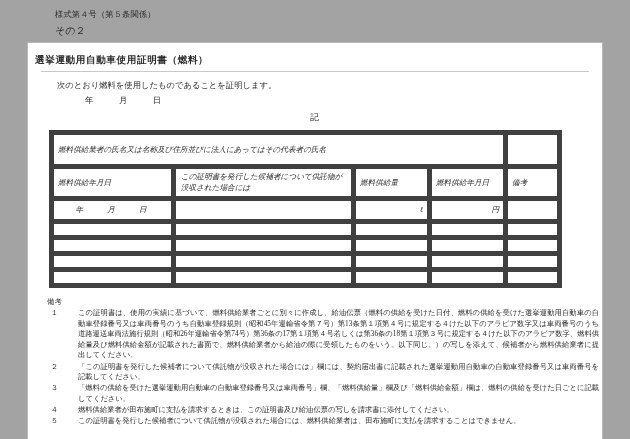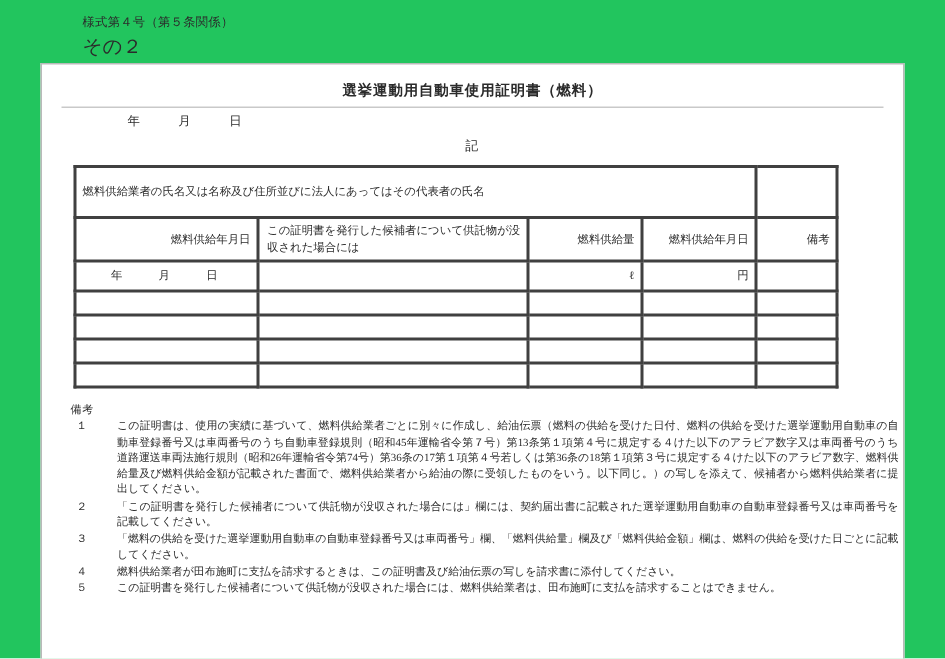--- a/index.html
+++ b/index.html
@@ -6,46 +6,46 @@
   html, body {
     margin: 0; padding: 0;
     width: 630px; height: 439px;
     background: #ffffff;
   }
   body {
     font-family: "Liberation Serif", "DejaVu Serif", serif;
     color: #2b2b2b;
     -webkit-font-smoothing: none;
   }
-  .page { position: relative; width: 630px; height: 439px; background:#22c55e; padding: 8px 0 0 0; }
+  .page { position: relative; width: 630px; height: 439px; background:#a3a3a3; padding: 8px 0 0 0; }
 
   .form-no {
     margin: 0 0 0 55px;
     font-size: 8.2px;
     letter-spacing: 0.2px;
     line-height: 14px;
   }
   .sub-no {
     margin: 2px 0 5px 55px;
-    font-size: 13px;
+    font-size: 10px;
     line-height: 13px;
   }
 
   .doc-box {
     position: relative;
     margin: 0 auto;
     width: 576px;
     min-height: 400px;
     border: 1px solid #b9b9b9;
     background: #fff;
     padding: 7px 7px 6px 7px;
   }
 
   .doc-title {
-    text-align: center;
+    text-align: left;
     font-size: 9.6px;
     letter-spacing: 0.6px;
     margin: 4px 0 0 0;
     font-weight: 600;
   }
   .title-rule {
     margin: 4px 6px 0 6px;
     border-bottom: 1px solid #c9c9c9;
   }
 
@@ -79,33 +79,34 @@
     letter-spacing: 1px;
   }
 
   table.main {
     border-collapse: collapse;
     width: 508px;
     margin: 0 auto 0 14px;
     table-layout: fixed;
   }
   table.main td {
-    border: 2px solid #404040;
+    border: 5px solid #404040;
     font-size: 7.6px;
     line-height: 11.5px;
     padding: 3px 4px;
     vertical-align: middle;
+    font-style: italic;
   }
   td.supplier-label {
     height: 34px;
     vertical-align: top;
     padding-top: 5px;
     padding-left: 6px;
   }
-  td.hdr { text-align: right; height: 22px; }
+  td.hdr { text-align: left; height: 22px; }
   td.hdr.left { text-align: left; padding-left: 5px; line-height: 10.5px; }
   td.row-date { text-align: center; letter-spacing: 3px; height: 16px; }
   td.unit-l { text-align: right; padding-right: 5px; }
   td.unit-y { text-align: right; padding-right: 5px; }
   td.blank { height: 16px; }
 
   .notes {
     margin: 9px 0 0 12px;
     width: 552px;
     font-size: 7.3px;
@@ -122,20 +123,21 @@
 <div class="page">
 
   <div class="form-no">様式第４号（第５条関係）</div>
   <div class="sub-no">その２</div>
 
   <div class="doc-box">
 
     <div class="doc-title">選挙運動用自動車使用証明書（燃料）</div>
     <div class="title-rule"></div>
 
+    <div class="stmt">次のとおり燃料を使用したものであることを証明します。</div>
     <div class="date-line">年　　月　　日</div>
 
 
     <div class="ki">記</div>
 
     <table class="main">
       <colgroup>
         <col style="width:122px">
         <col style="width:180px">
         <col style="width:76px">

